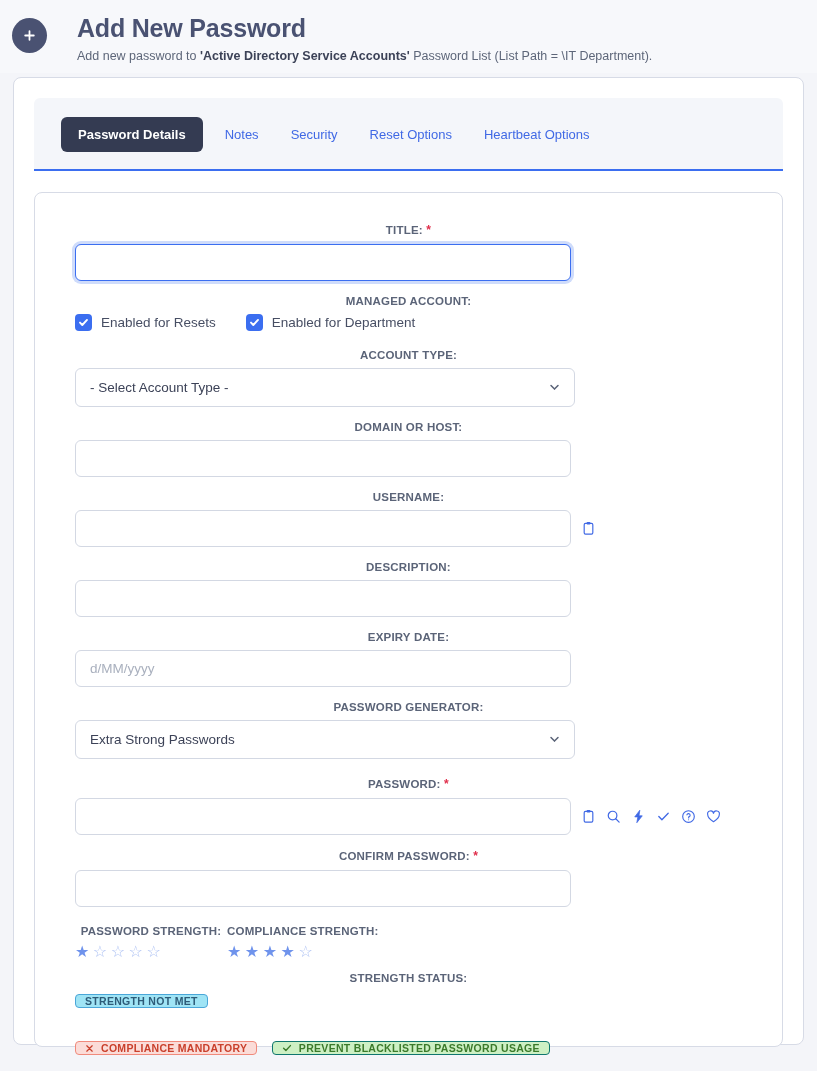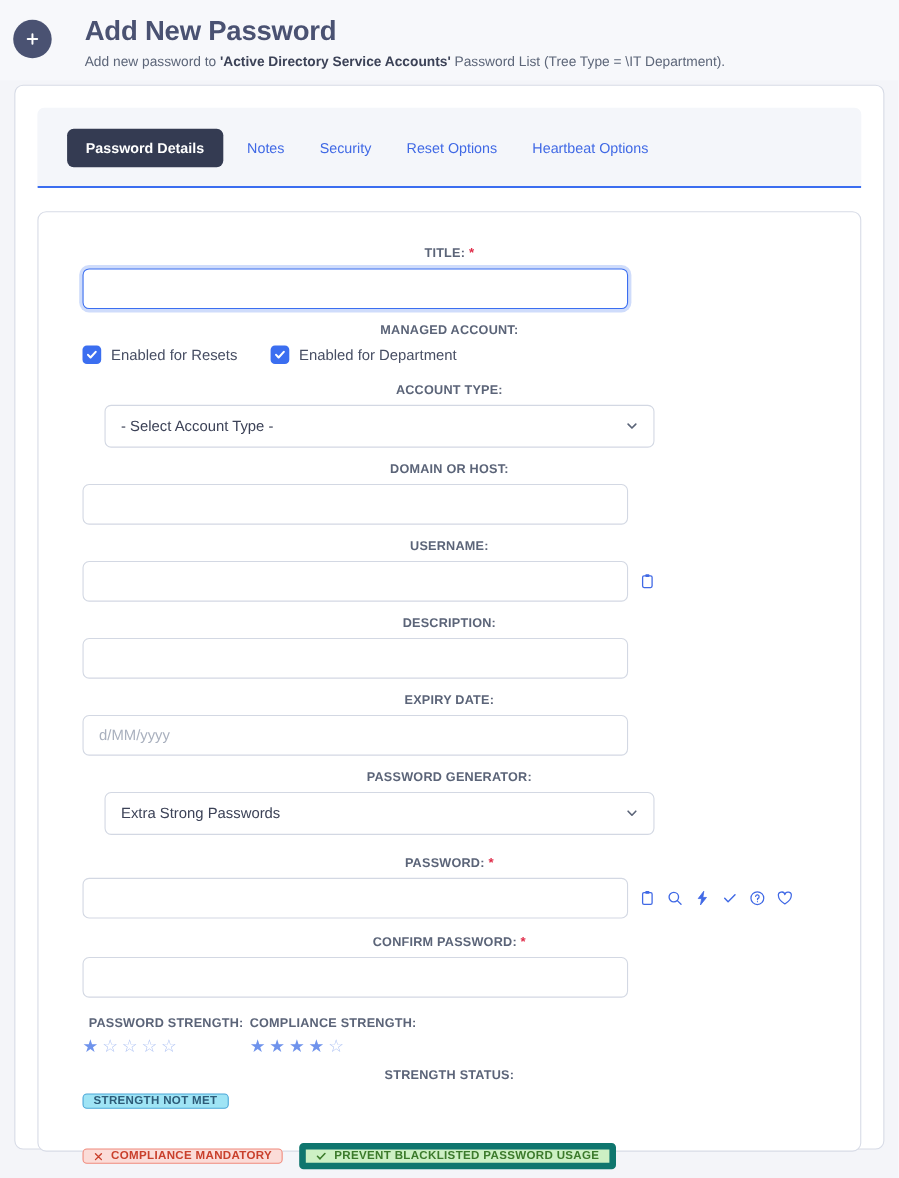--- a/index.html
+++ b/index.html
@@ -115,21 +115,21 @@
     font-family: "Liberation Sans", sans-serif;
     outline: none;
     display: block;
   }
   .inp::placeholder { color: #a9b0be; }
   .inp.focused {
     border: 1.5px solid #3b6ef0;
     box-shadow: 0 0 0 3px #cfdcfb;
   }
 
-  .select-wrap { position: relative; width: 500px; margin-left: 20px; }
+  .select-wrap { position: relative; width: 500px; }
   .select-wrap .chev {
     position: absolute;
     right: 14px; top: 50%;
     transform: translateY(-50%);
     pointer-events: none;
     color: #5b6478;
     display: flex;
   }
   .sel {
     width: 500px;
@@ -187,35 +187,35 @@
     display: inline-flex;
     align-items: center;
     font-size: 10.5px;
     font-weight: bold;
     letter-spacing: 0.3px;
     border-radius: 4px;
     padding: 0 9px;
   }
   .badge-status { background: #9fe4f5; border: 1px solid #4aa6d8; color: #2d5b78; }
   .badge-red { background: #fbdcd8; border: 1px solid #f08a7c; color: #c9402c; margin-right: 10px; }
-  .badge-green { background: #cdf0c4; border: 6px solid #0f766e; color: #3b7a2b; }
+  .badge-green { background: #cdf0c4; border: 1px solid #0f766e; color: #3b7a2b; }
   .badge .bicon { margin-right: 7px; display: flex; font-weight: normal; }
 </style>
 </head>
 <body>
 
 <div class="page-header">
   <div class="plus-badge">
     <svg width="13" height="13" viewBox="0 0 13 13" fill="none" stroke="#ffffff" stroke-width="1.8" stroke-linecap="round">
       <path d="M6.5 2.2 V10.8 M2.2 6.5 H10.8"></path>
     </svg>
   </div>
   <div class="header-text">
     <div class="header-title">Add New Password</div>
-    <div class="header-sub"><span>Add new password to </span><b>'Active Directory Service Accounts'</b><span> Password List (Tree Type = \IT Department).</span></div>
+    <div class="header-sub"><span>Add new password to </span><b>'Active Directory Service Accounts'</b><span> Password List (List Path = \IT Department).</span></div>
   </div>
 </div>
 
 <div class="outer-card">
 
   <div class="tab-panel">
     <div class="tab active">Password Details</div>
     <div class="tab">Notes</div>
     <div class="tab">Security</div>
     <div class="tab">Reset Options</div>

